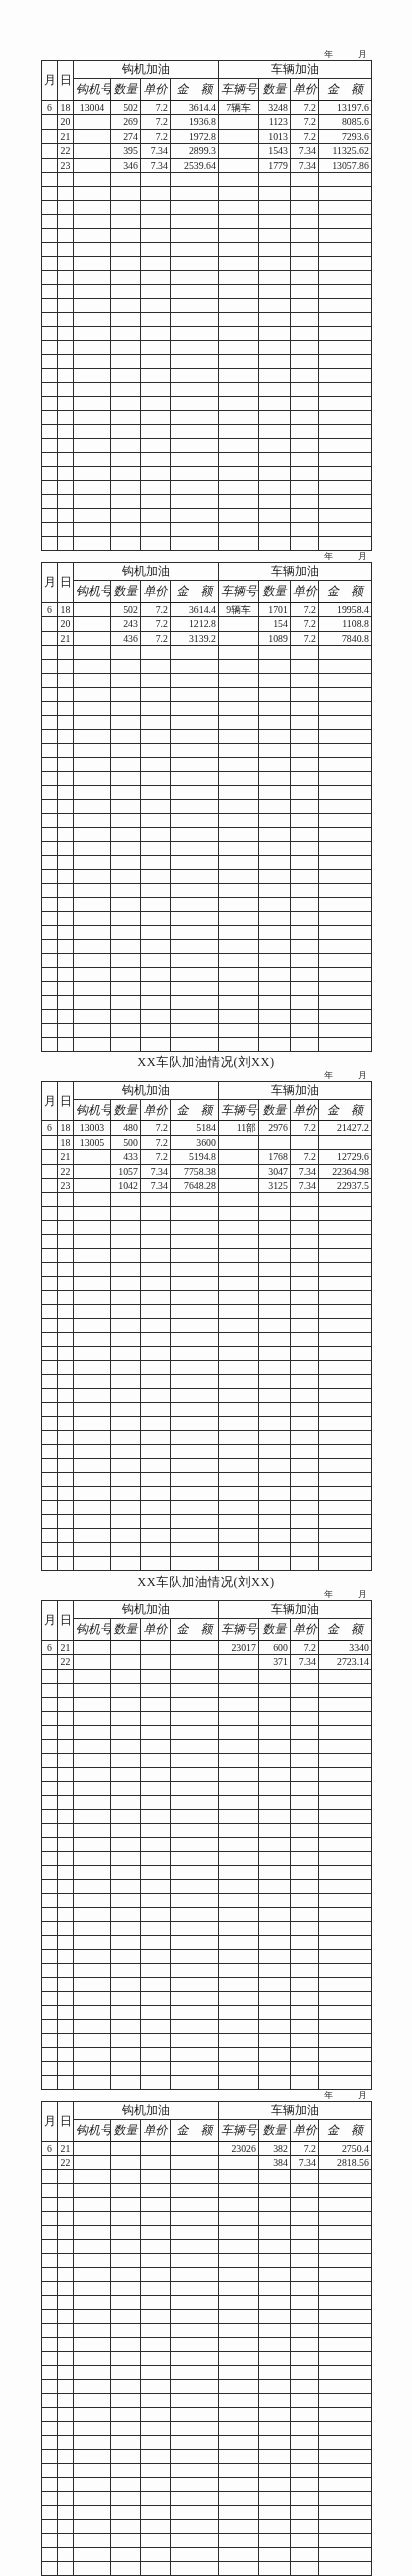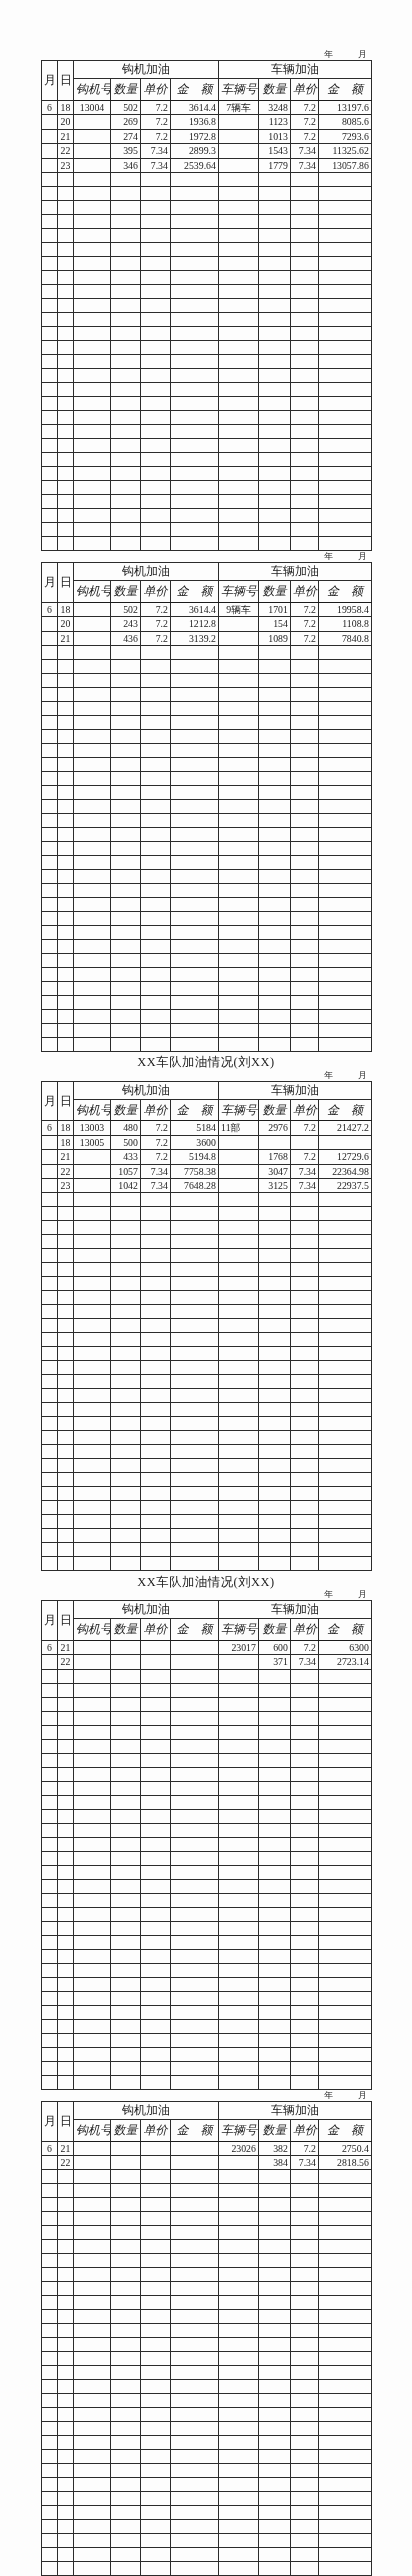--- a/index.html
+++ b/index.html
@@ -60,21 +60,21 @@
   }
   tr.row-group th { height: 14.4px; }
   tr.row-labels th { height: 21.6px; border-bottom: 1px solid #1b1b1b; font-style: italic; }
   table.fuel tbody td {
     height: 14px;
     font-size: 9.8px;
     line-height: 13.4px;
   }
   .a-center { text-align: center; }
   .a-right  { text-align: right; }
-  .a-left   { text-align: left; }
+  .a-left   { text-align: right; }
 </style>
 </head>
 <body>
 
 <main class="page">
   <section class="block">
     <div class="ym">
       <span>年</span>
       <span>月</span>
     </div>
@@ -1390,21 +1390,21 @@
           <tr>
             <td class="a-center">6</td>
             <td class="a-center">21</td>
             <td class="a-center"></td>
             <td class="a-right"></td>
             <td class="a-right"></td>
             <td class="a-right"></td>
             <td class="a-right">23017</td>
             <td class="a-right">600</td>
             <td class="a-right">7.2</td>
-            <td class="a-right">6300</td>
+            <td class="a-right">3340</td>
           </tr>
           <tr>
             <td class="a-center"></td>
             <td class="a-center">22</td>
             <td class="a-center"></td>
             <td class="a-right"></td>
             <td class="a-right"></td>
             <td class="a-right"></td>
             <td class="a-center"></td>
             <td class="a-right">371</td>

